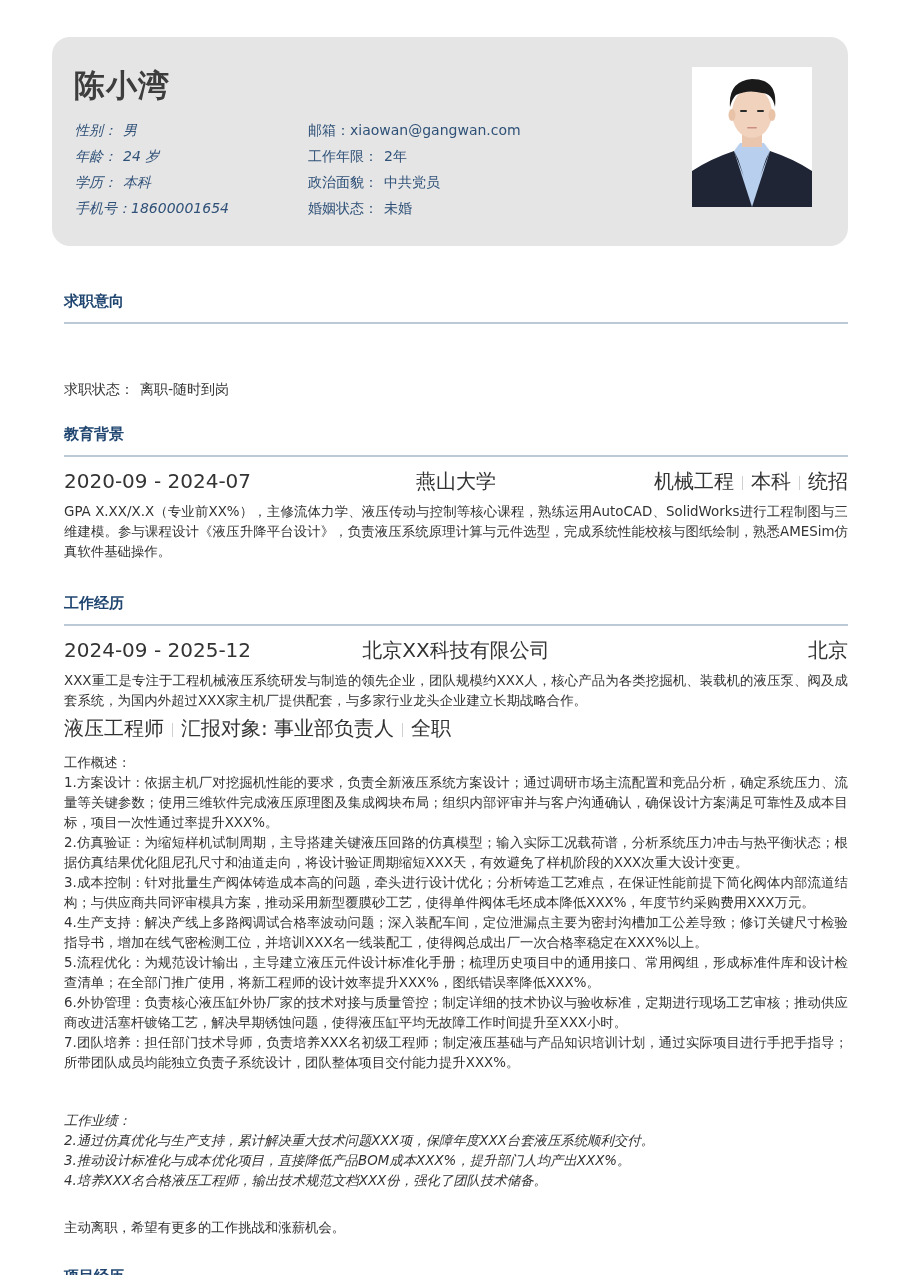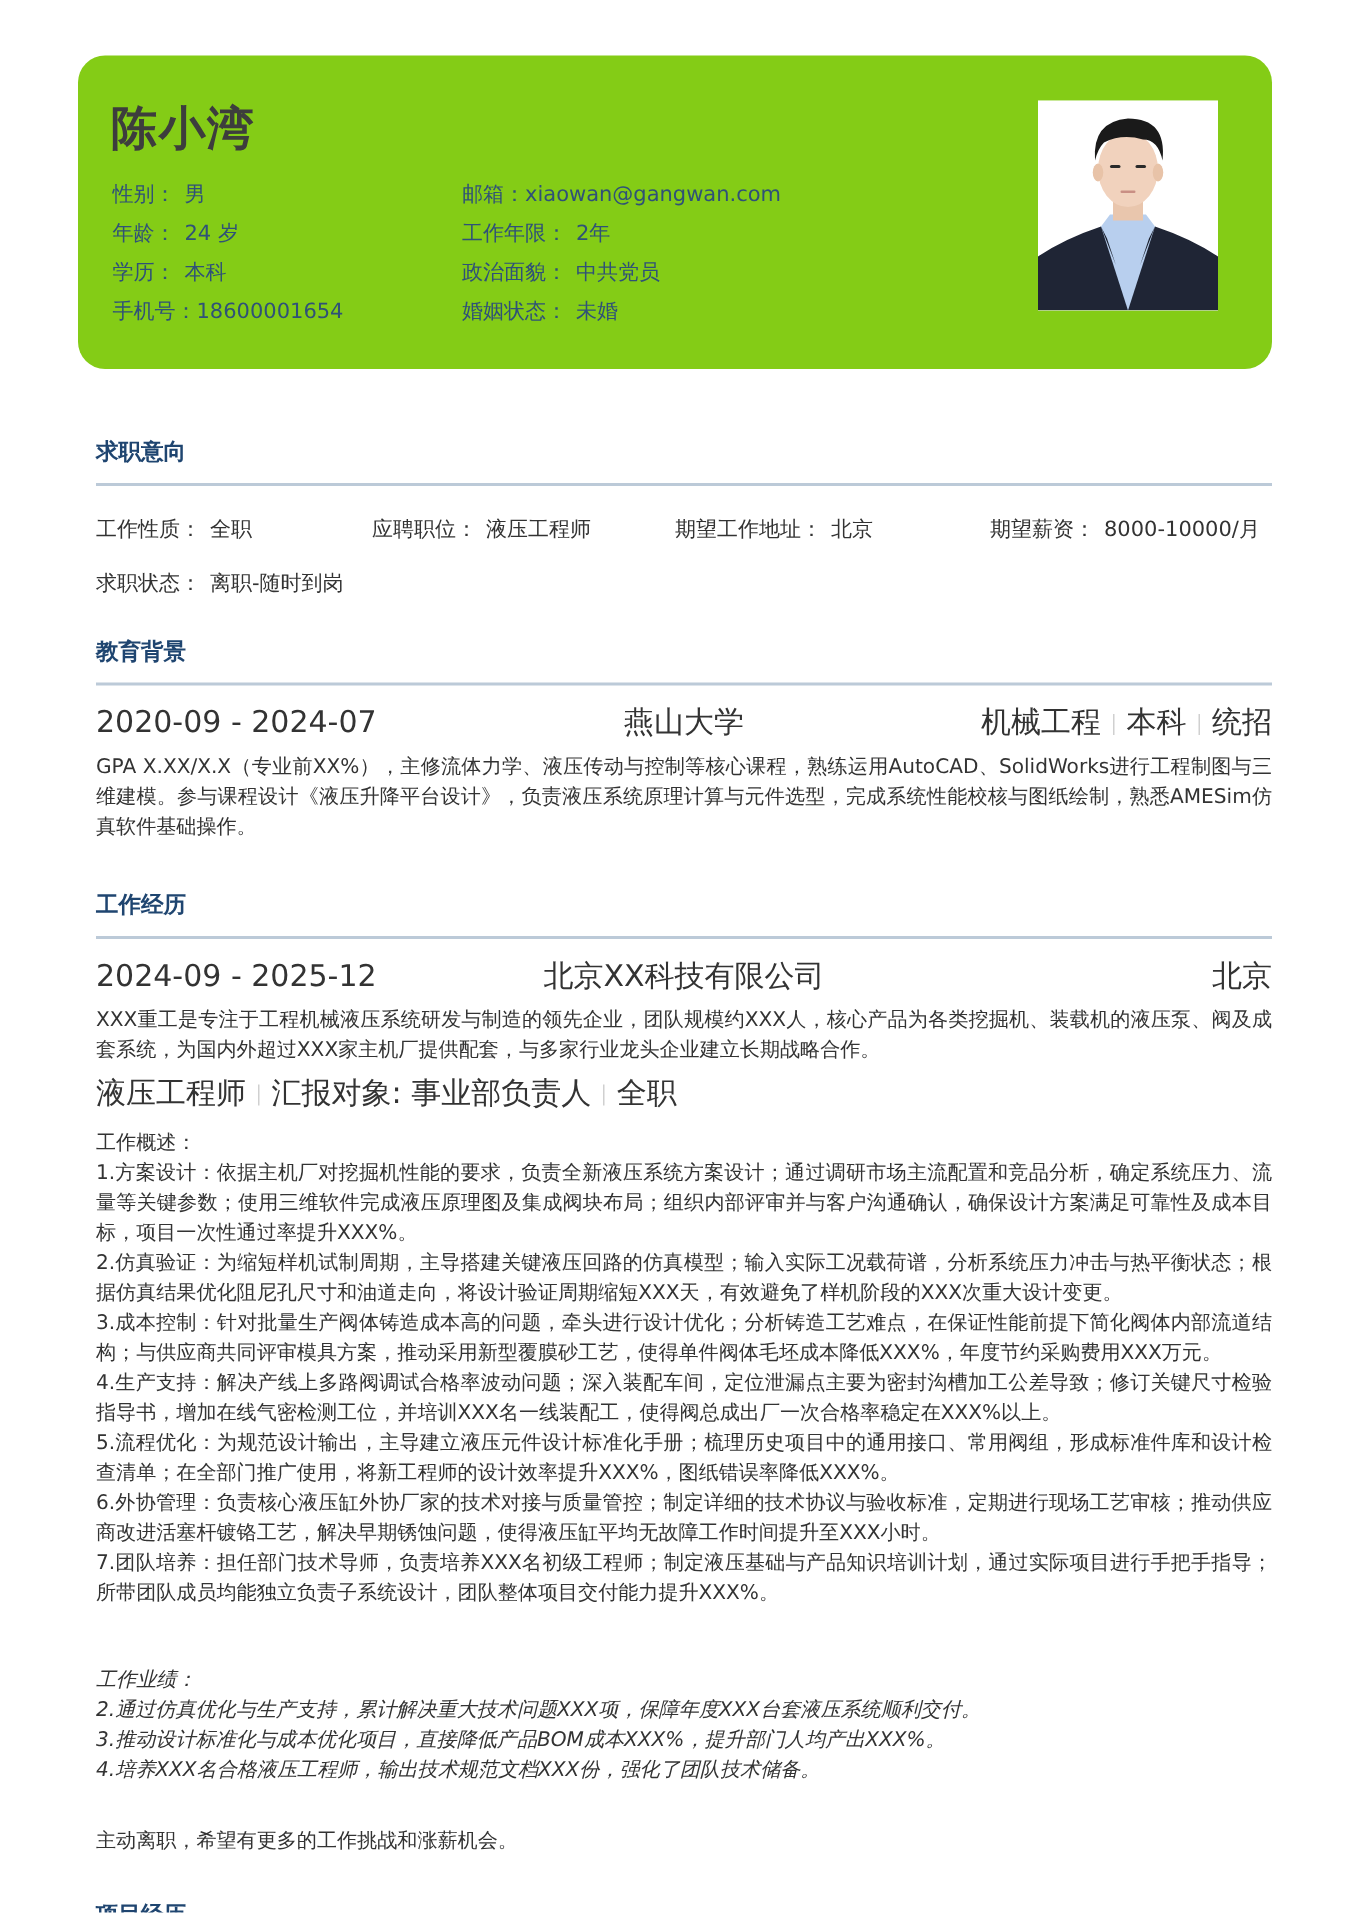--- a/index.html
+++ b/index.html
@@ -2,25 +2,25 @@
 <html><head>
 <meta charset="utf-8">
 <style>
   * { box-sizing: border-box; margin: 0; padding: 0; }
   html, body { width: 900px; height: 1275px; overflow: hidden; background: #ffffff; }
   body { font-family: "DejaVu Sans", "Liberation Sans", sans-serif; color: #333333; font-size: 14px; }
   .page { position: relative; width: 900px; height: 1275px; }
 
   .header-card {
     position: absolute; left: 52px; top: 37px; width: 796px; height: 209px;
-    background: #84cc16; border-radius: 18px;
+    background: #e5e5e5; border-radius: 18px;
   }
   .name { position: absolute; left: 22px; top: 28px; font-size: 31px; font-weight: bold; color: #3d3d3d; letter-spacing: 1px; }
   .info-col { position: absolute; top: 82px; }
-  .info-col.left { left: 23px; }
+  .info-col.left { left: 23px; font-style: italic; }
   .info-col.right { left: 256px; }
   .info-row { height: 26px; line-height: 22px; font-size: 14px; color: #2f5178; white-space: nowrap; }
   .info-row .lbl { color: #2f5178; }
   .info-row .val { color: #2f5178; margin-left: 6px; }
   .info-row .val.tight { margin-left: 0; }
 
   .photo {
     position: absolute; left: 640px; top: 30px; width: 120px; height: 140px;
     background: #ffffff; overflow: hidden;
   }
@@ -88,26 +88,20 @@
         <rect x="65" y="43" width="7" height="2" rx="1" fill="#2a2a2a"></rect>
 
         <rect x="55" y="60" width="10" height="1.6" rx="0.8" fill="#c98f84"></rect>
       </svg>
     </div>
   </div>
 
   <div class="section" style="top:290px; height:120px;">
     <div class="section-title">求职意向</div>
     <div class="section-rule" style="top:32px;"></div>
-    <div class="intent-row" style="top:52px;">
-      <div class="intent-item" style="left:0;"><span>工作性质：</span><span class="val">全职</span></div>
-      <div class="intent-item" style="left:184px;"><span>应聘职位：</span><span class="val">液压工程师</span></div>
-      <div class="intent-item" style="left:386px;"><span>期望工作地址：</span><span class="val">北京</span></div>
-      <div class="intent-item" style="left:596px;"><span>期望薪资：</span><span class="val">8000-10000/月</span></div>
-    </div>
     <div class="intent-row" style="top:88px;">
       <div class="intent-item" style="left:0;"><span>求职状态：</span><span class="val">离职-随时到岗</span></div>
     </div>
   </div>
 
   <div class="section" style="top:423px; height:145px;">
     <div class="section-title">教育背景</div>
     <div class="section-rule" style="top:32px;"></div>
     <div class="entry-head" style="top:47px;">
       <span class="date">2020-09 - 2024-07</span>

